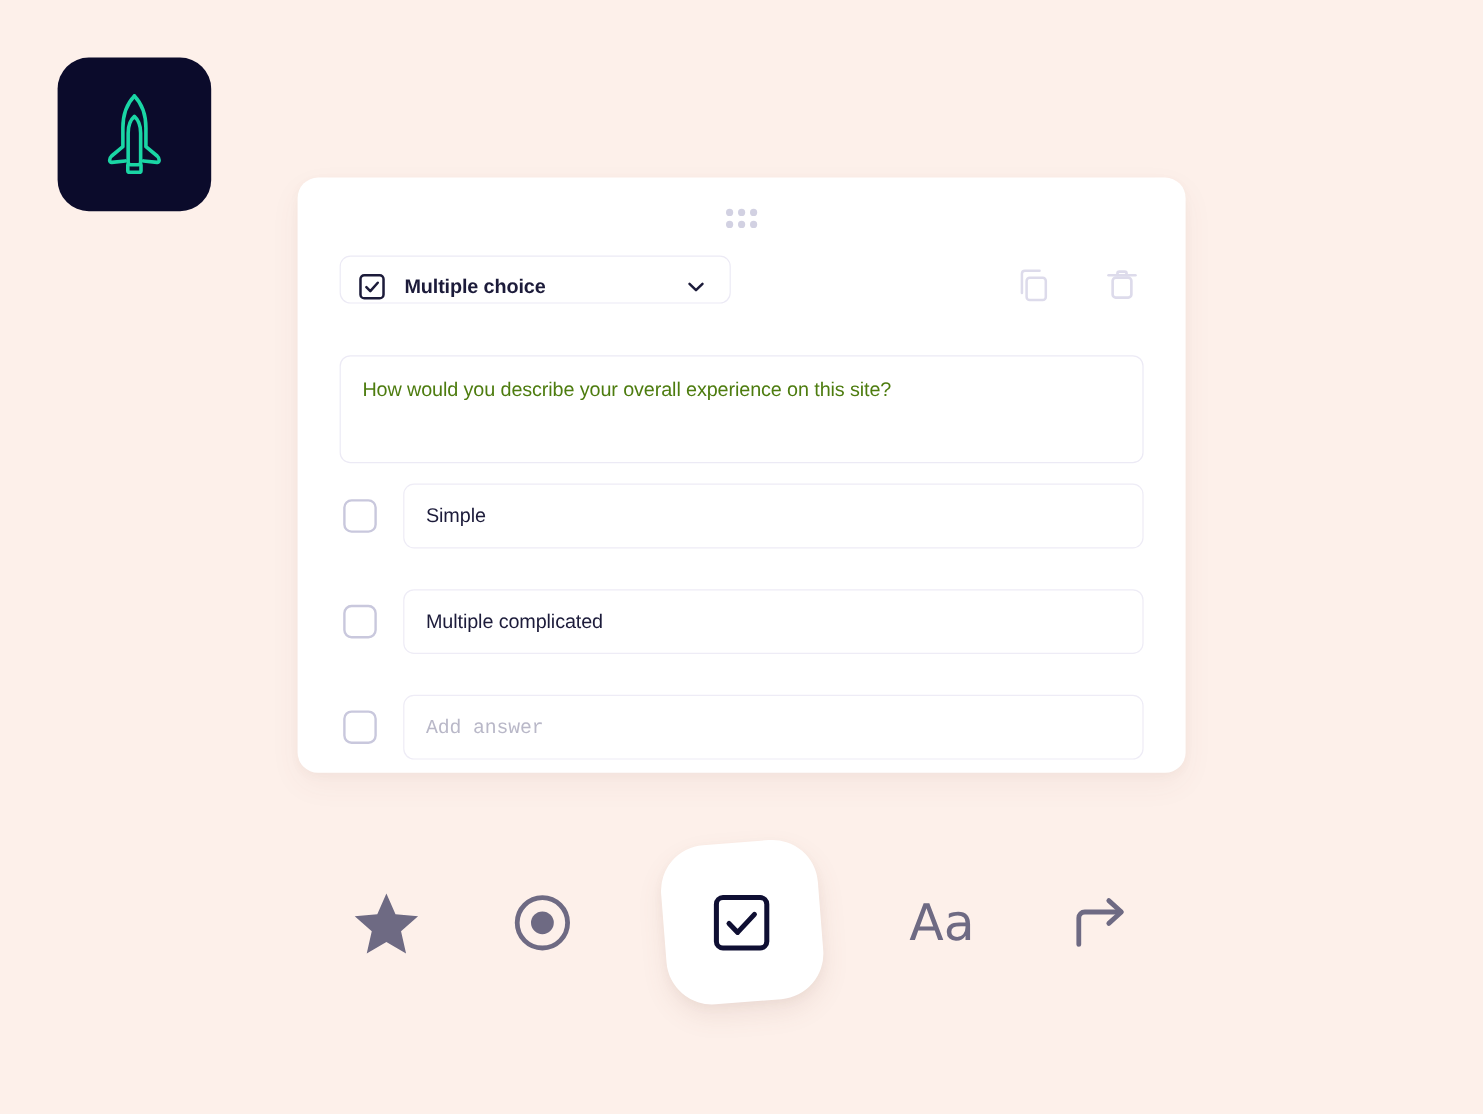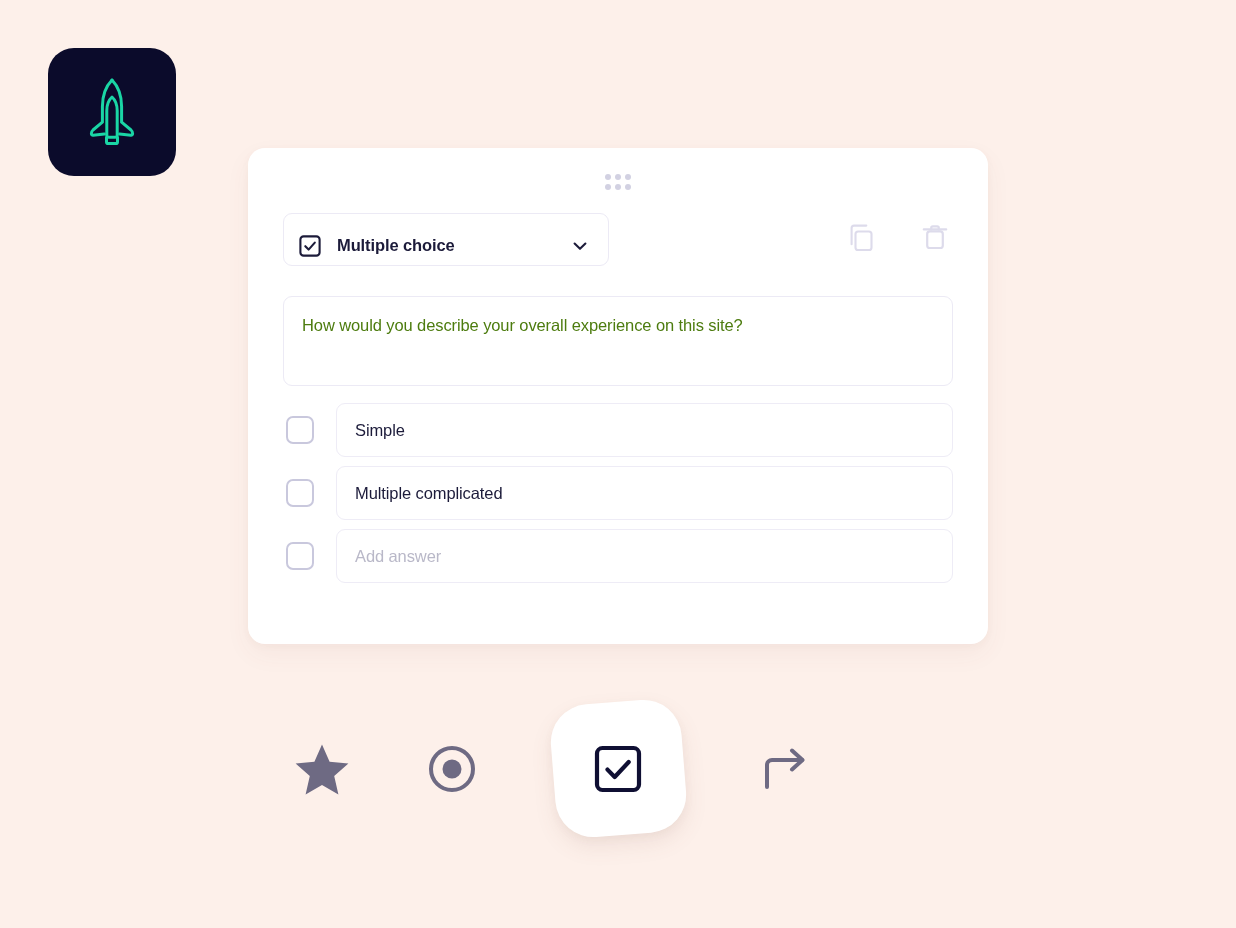--- a/index.html
+++ b/index.html
@@ -65,21 +65,21 @@
     border-radius: 50%;
     background: #d2d1e2;
   }
 
   
   .type-select {
     position: absolute;
     left: 35px;
     top: 65px;
     width: 326px;
-    height: 53px;
+    height: 40px;
     border: 1.5px solid #eceaf5;
     border-radius: 9px;
     background: #fff;
     display: flex;
     align-items: center;
     padding: 12px 18px 0 15px;
     cursor: pointer;
   }
   .type-select .cb-glyph { flex: 0 0 auto; margin-right: 16px; display:flex; }
   .type-select .label {
@@ -131,23 +131,23 @@
   .answers {
     position: absolute;
     left: 35px;
     top: 255px;
     width: 670px;
   }
   .answer-row {
     display: flex;
     align-items: center;
     height: 54px;
-    margin-bottom: 9px;
-  }
-  .answer-row:last-child { margin-bottom: 0; }
+    margin-bottom: 34px;
+  }
+  .answer-row:last-child { margin-bottom: 0; font-family: Liberation Mono, monospace; }
 
   .ans-check {
     flex: 0 0 auto;
     width: 28px;
     height: 28px;
     border: 2px solid #c9c8dd;
     border-radius: 7px;
     background: #fff;
     margin-right: 22px;
     margin-left: 3px;
@@ -324,20 +324,23 @@
   <div class="tb-item selected">
     <span class="chip"></span>
     <span class="glyph">
       <svg width="48" height="48" viewBox="0 0 48 48" fill="none">
         <rect x="3" y="3" width="42" height="42" rx="5.5" stroke="#0f0f33" stroke-width="4.2"></rect>
         <path d="M13.5 24.6l7.2 7.4 14-15" stroke="#0f0f33" stroke-width="4.2" stroke-linecap="round" stroke-linejoin="round"></path>
       </svg>
     </span>
   </div>
 
+  <div class="tb-item">
+    <span class="aa">Aa</span>
+  </div>
 
   <div class="tb-item">
     <span class="glyph">
       <svg width="52" height="52" viewBox="0 0 52 52" fill="none">
         <path d="M8 44V22c0-2.8 2.2-5 5-5h30" stroke="#6e6a83" stroke-width="4" stroke-linecap="round" stroke-linejoin="round"></path>
         <path d="M33 7.5L43.5 17 33 26.5" stroke="#6e6a83" stroke-width="4" stroke-linecap="round" stroke-linejoin="round"></path>
       </svg>
     </span>
   </div>
 

